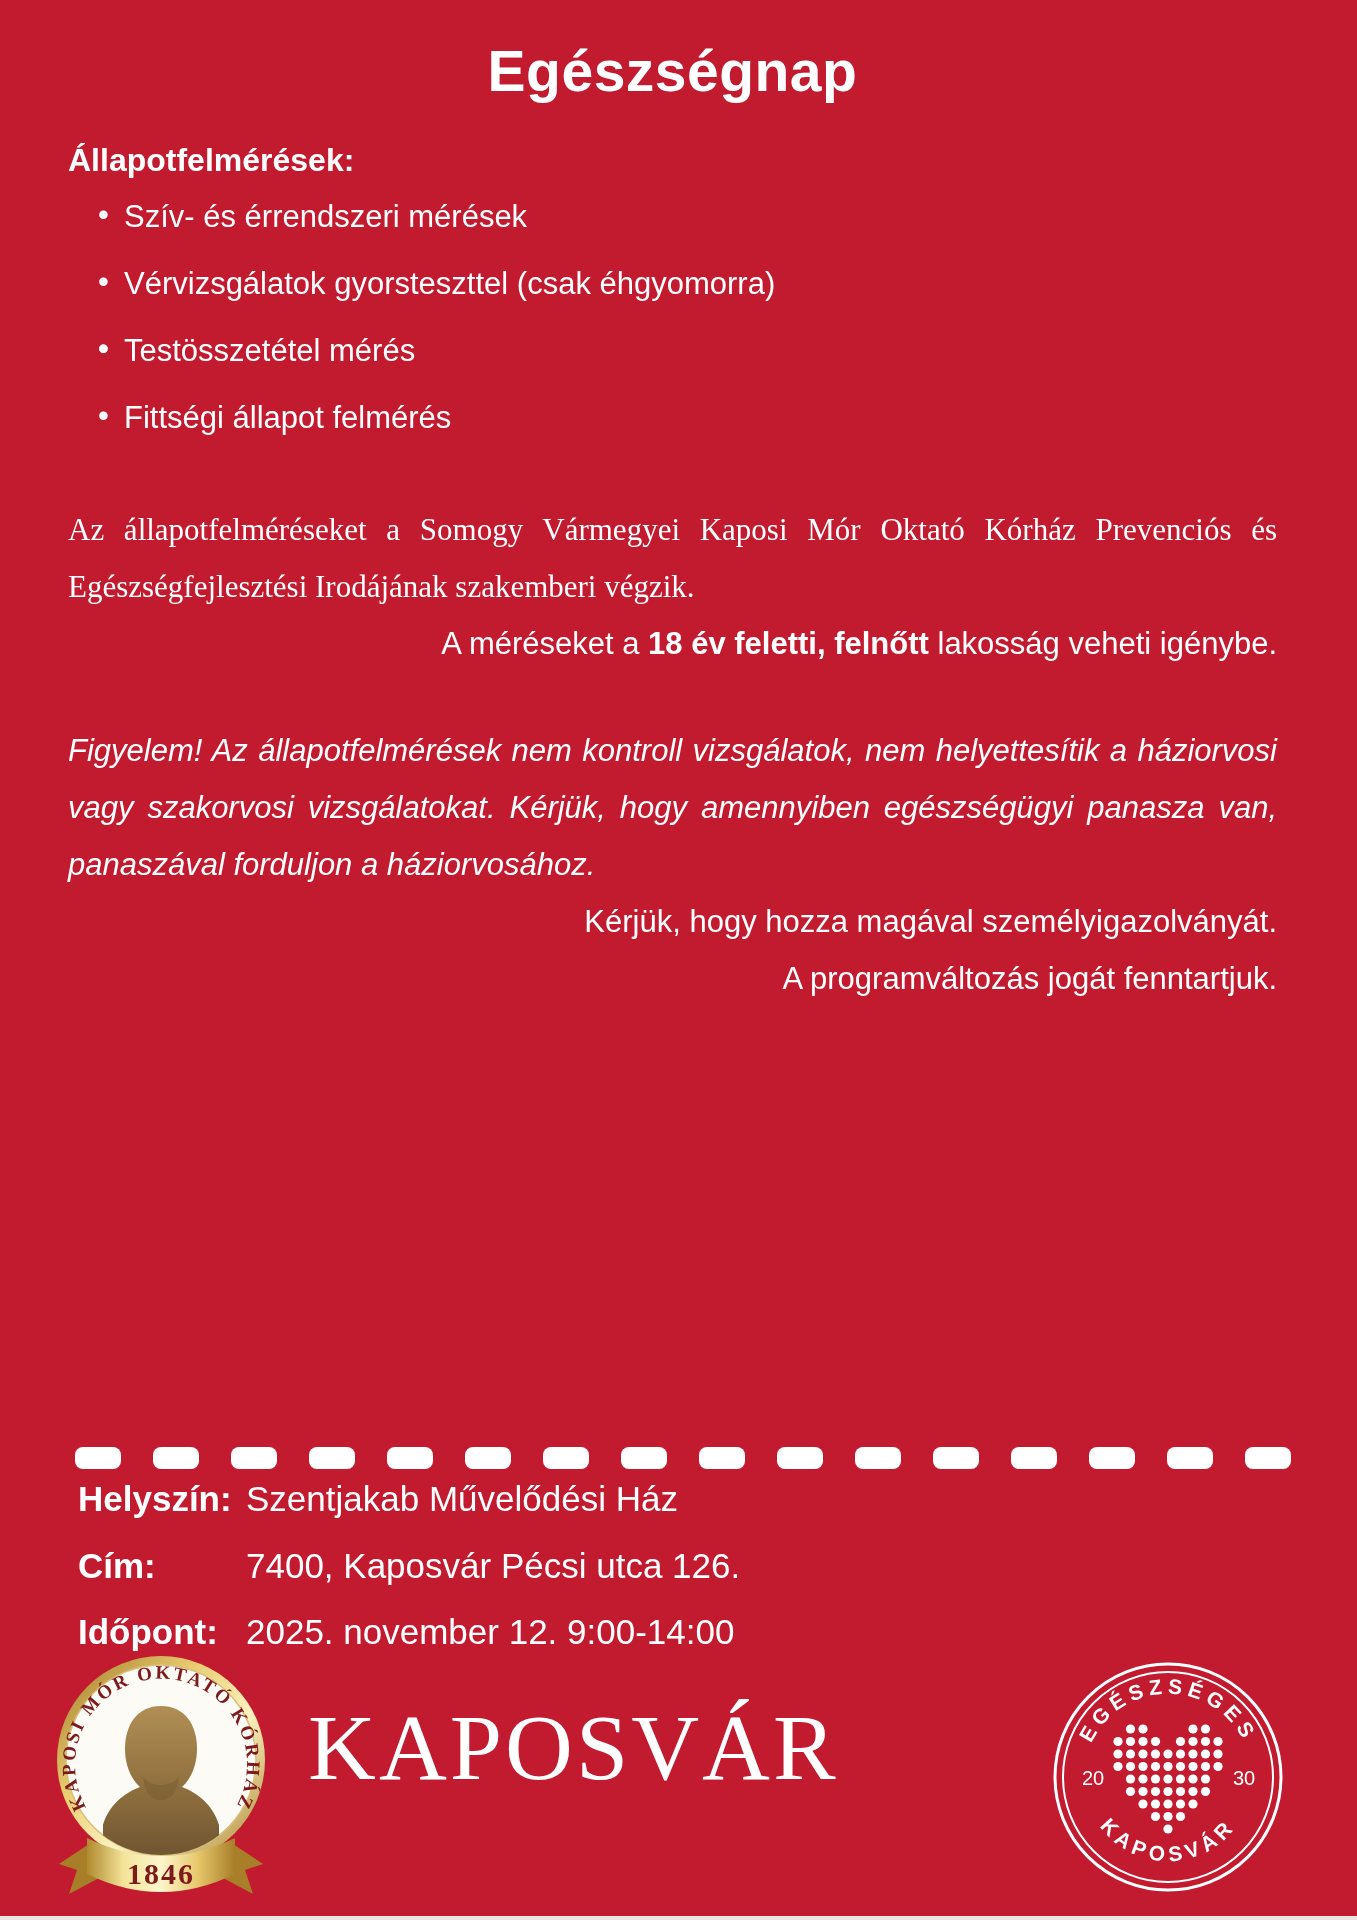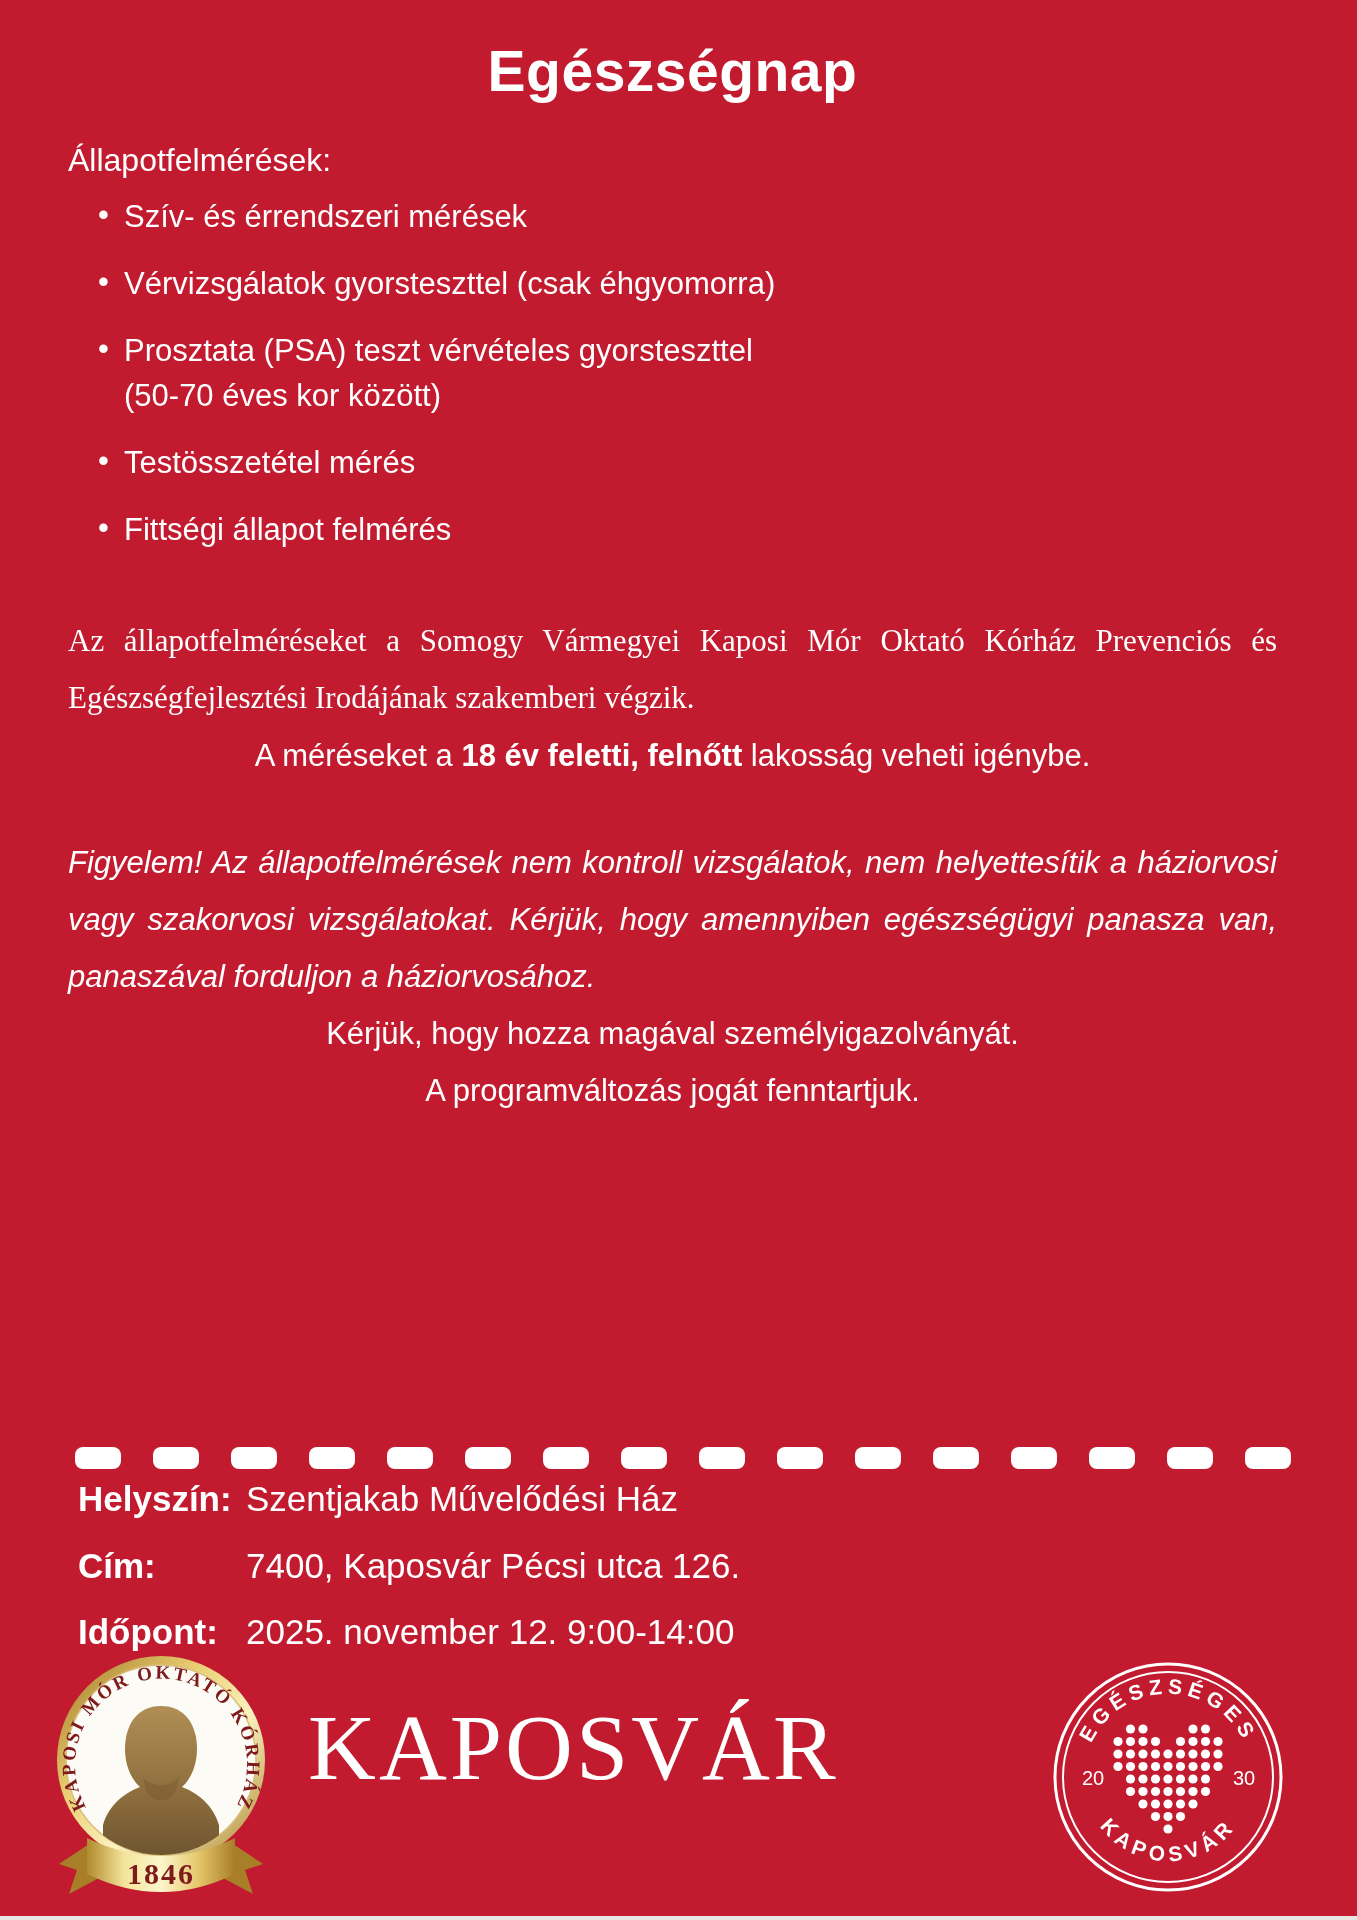--- a/index.html
+++ b/index.html
@@ -9,28 +9,28 @@
     background:#C21A2E;
     font-family:"Liberation Sans","DejaVu Sans",sans-serif;
     color:#FFFFFF;
     overflow:hidden;
     box-sizing:border-box;
   }
   .content{position:absolute;left:68px;right:80px;top:0;}
   
   .title{margin-top:36px;text-align:center;font-weight:800;font-size:57px;line-height:1.26;letter-spacing:0.5px;}
   
-  .section-heading{margin-top:34px;font-size:32px;font-weight:400;}
+  .section-heading{margin-top:34px;font-size:32px;font-weight:700;}
   ul.assessments{list-style:none;margin:16px 0 0 0;padding:0;}
   ul.assessments li{position:relative;padding-left:56px;font-size:31px;line-height:1.45;margin-bottom:22px;white-space:pre-line;}
   ul.assessments li .dot{position:absolute;left:30px;top:-2px;font-size:31px;}
   
   .para{font-size:31px;line-height:1.84;text-align:justify;margin:0;}
   .para.first{margin-top:60px;font-family:Liberation Serif, serif;}
-  .para.no-justify{text-align:center;}
+  .para.no-justify{text-align:right;}
   .para .b{font-weight:700;}
   .para.italic{font-style:italic;margin-top:50px;}
   
   .divider{position:absolute;left:75px;top:1447px;width:1216px;display:flex;justify-content:space-between;}
   .divider .dash{width:46px;height:22px;background:#FFFFFF;border-radius:8px;flex:0 0 auto;}
   
   .info{position:absolute;left:78px;top:1476px;font-size:35px;line-height:1.3;}
   .info .row{display:flex;margin-bottom:21px;}
   .info .label{font-weight:700;width:168px;flex:0 0 auto;}
   .info .value{}
@@ -55,22 +55,21 @@
 
     <div class="title">
       <div>Egészségnap</div>
     </div>
 
     <div class="section-heading">Állapotfelmérések:</div>
 
     <ul class="assessments">
       <li><span class="dot">•</span><span>Szív- és érrendszeri mérések</span></li>
       <li><span class="dot">•</span><span>Vérvizsgálatok gyorsteszttel (csak éhgyomorra)</span></li>
-      <li><span class="dot">•</span><span>Prosztata (PSA) teszt vérvételes gyorsteszttel
-(50-70 éves kor között)</span></li>
+      <li><span class="dot">•</span></li>
       <li><span class="dot">•</span><span>Testösszetétel mérés</span></li>
       <li><span class="dot">•</span><span>Fittségi állapot felmérés</span></li>
     </ul>
 
     <p class="para first">Az állapotfelméréseket a Somogy Vármegyei Kaposi Mór Oktató Kórház Prevenciós és Egészségfejlesztési Irodájának szakemberi végzik.</p>
 
     <p class="para no-justify"><span>A méréseket a </span><span class="b">18 év feletti, felnőtt</span><span> lakosság veheti igénybe.</span></p>
 
     <p class="para italic">Figyelem! Az állapotfelmérések nem kontroll vizsgálatok, nem helyettesítik a háziorvosi vagy szakorvosi vizsgálatokat. Kérjük, hogy amennyiben egészségügyi panasza van, panaszával forduljon a háziorvosához.</p>
 

